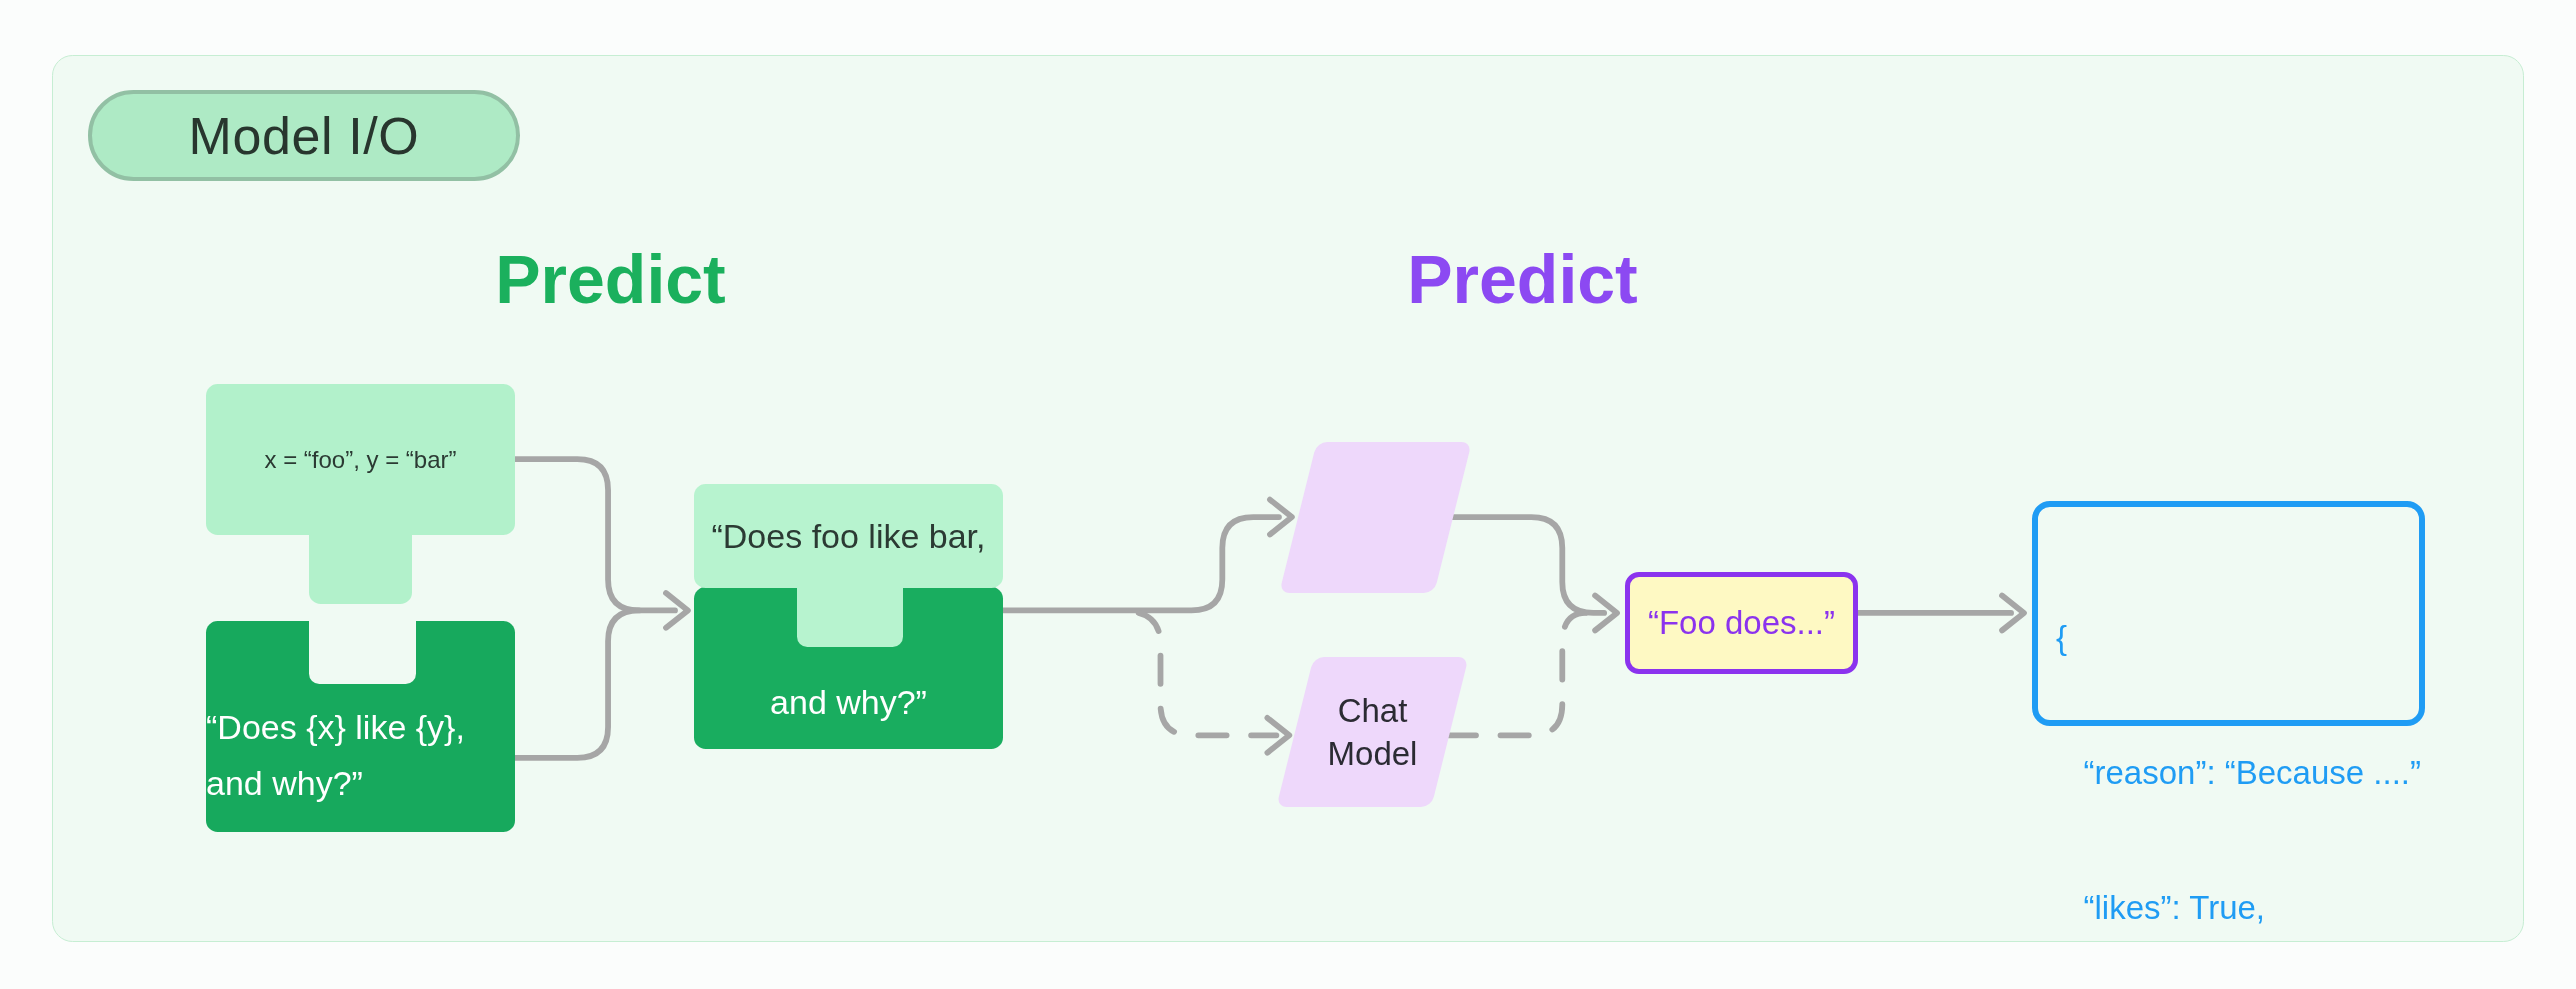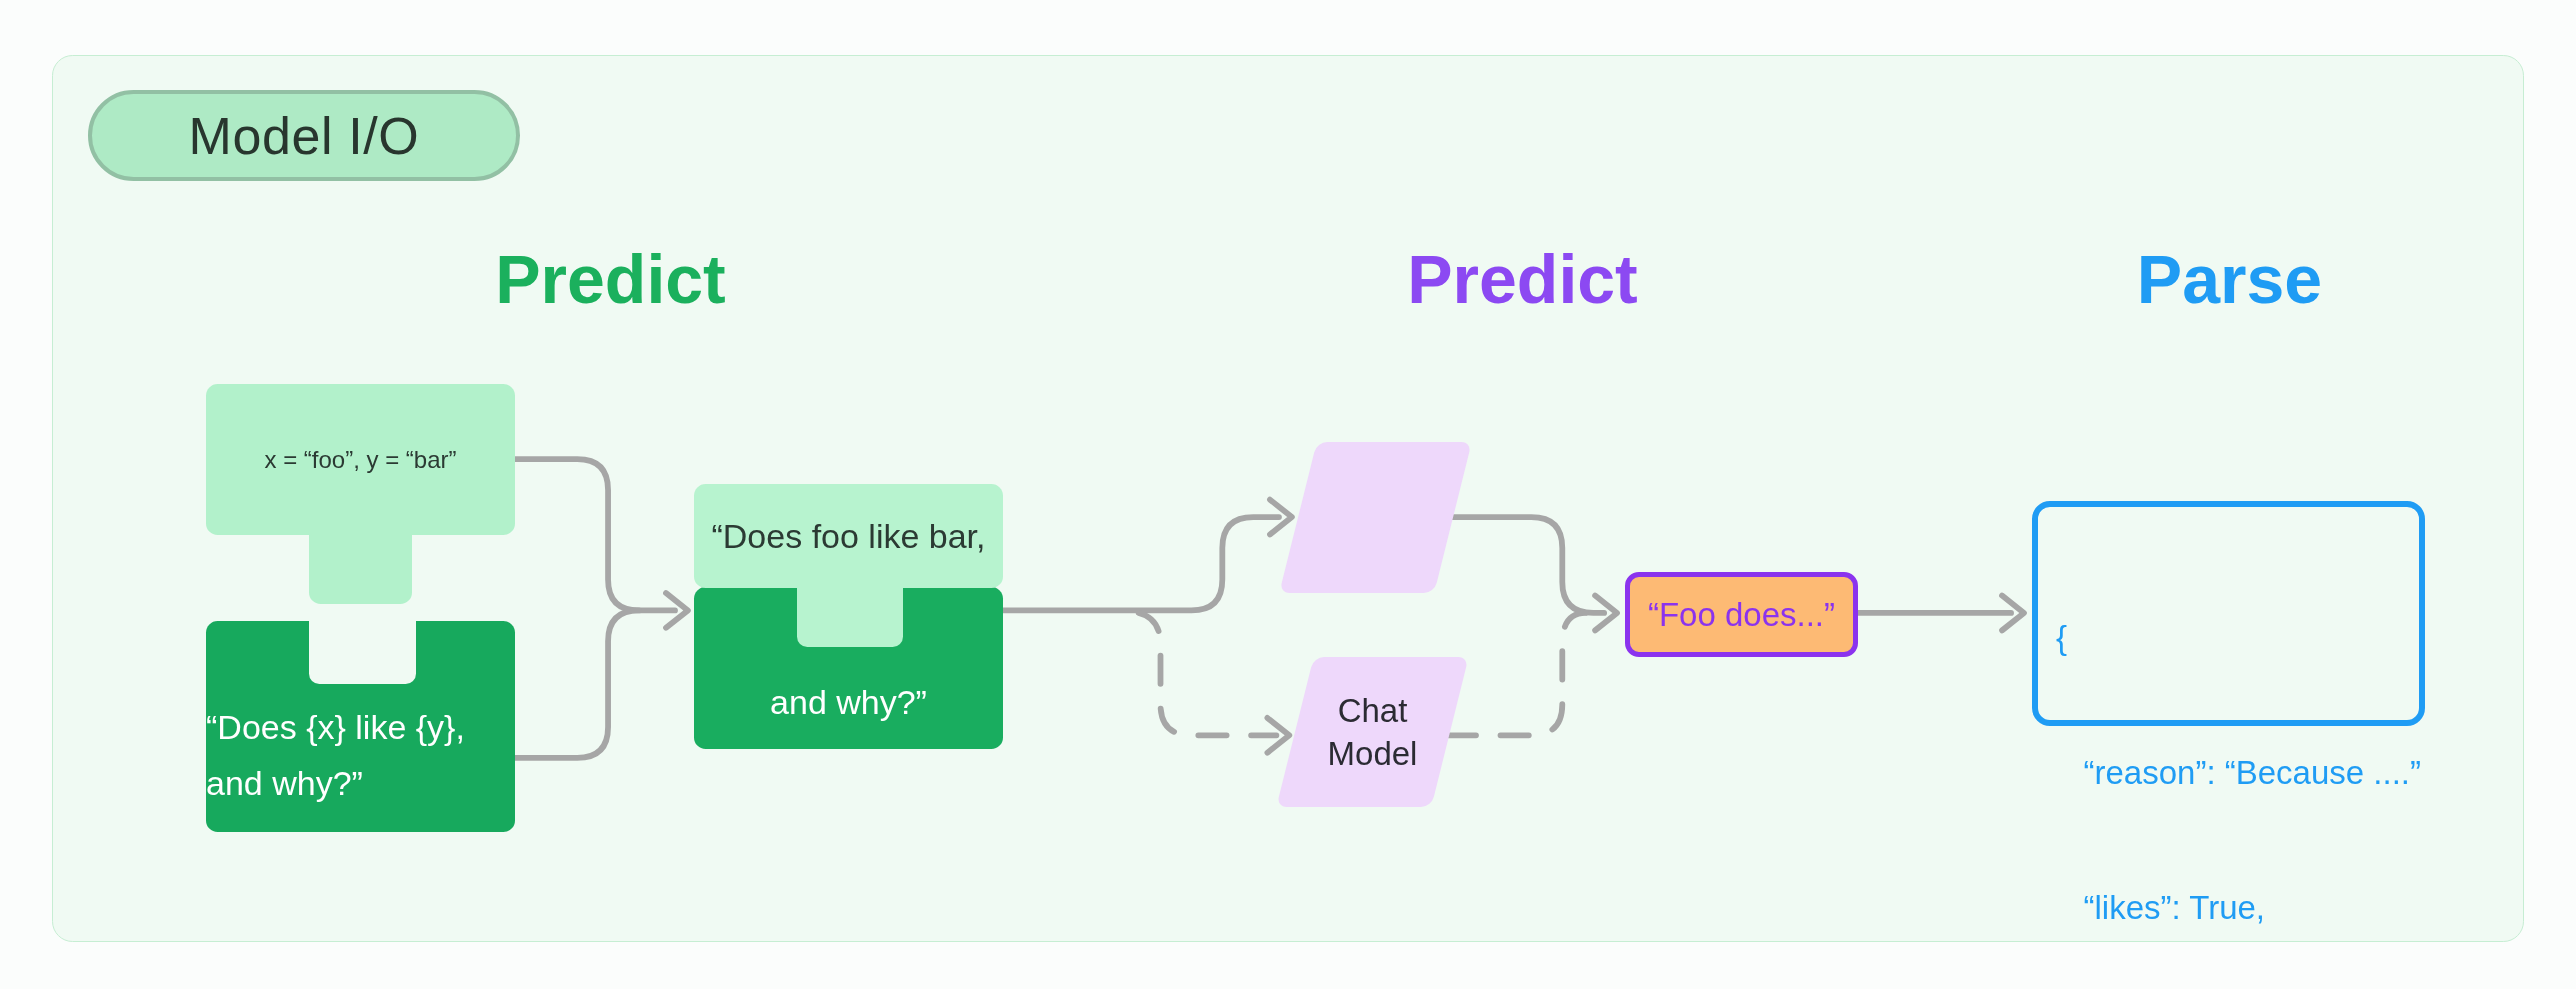--- a/index.html
+++ b/index.html
@@ -40,22 +40,22 @@
 
   .pgram{position:absolute;width:155px;height:151px;background:#eed8fb;border-radius:10.3px;
          transform:skewX(-14deg);}
   .llm-shape{left:1298px;top:442px;}
   .chat-shape{left:1295px;top:657px;height:150px;}
   .pgram-label{position:absolute;display:flex;flex-direction:column;align-items:center;
                justify-content:center;font-size:33px;color:#2b2b33;line-height:43px;text-align:center;}
   .llm-label{left:1298px;top:442px;width:155px;height:151px;}
   .chat-label{left:1295px;top:657px;width:155px;height:150px;}
 
-  .foo-box{position:absolute;left:1625px;top:572px;width:233px;height:85px;box-sizing:border-box;
-           border:5.8px solid #8b33ee;border-radius:14px;background:#fdba74;
+  .foo-box{position:absolute;left:1625px;top:572px;width:233px;height:102px;box-sizing:border-box;
+           border:5.8px solid #8b33ee;border-radius:14px;background:#fef9c3;
            display:flex;align-items:center;justify-content:center;font-size:33px;color:#8b33ee;}
 
   .json-box{position:absolute;left:2032px;top:501px;width:393px;height:225px;box-sizing:border-box;
             border:6.4px solid #1f9cf4;border-radius:18px;background:#f0faf3;}
   .json-text{position:absolute;left:2056px;top:525px;font-size:33px;line-height:45px;
              color:#1f9cf4;white-space:pre;}
 
   .connectors{position:absolute;left:0;top:0;width:2576px;height:989px;pointer-events:none;}
   .connectors path{fill:none;stroke:#a6a6a6;stroke-width:9;stroke-linecap:round;stroke-linejoin:round;}
   .connectors path.dashed{stroke-dasharray:44 38;}
@@ -80,21 +80,20 @@
     <path d="M 2885 952 H 3123"></path>
     <path d="M 3109 925 L 3143 952 L 3109 979"></path>
   </svg>
 
   <div class="badge">
     <span>Model I/O</span>
   </div>
 
   <div class="heading h-format">Predict</div>
   <div class="heading h-predict">Predict</div>
-  <div class="heading h-parse">Parse</div>
 
   <div class="box-a">
     <span>x = “foo”, y = “bar”</span>
   </div>
   <div class="tab-a"></div>
 
   <div class="box-b"></div>
   <div class="notch-b"></div>
   <div class="box-b-text">
     <div>“Does {x} like {y},</div>

